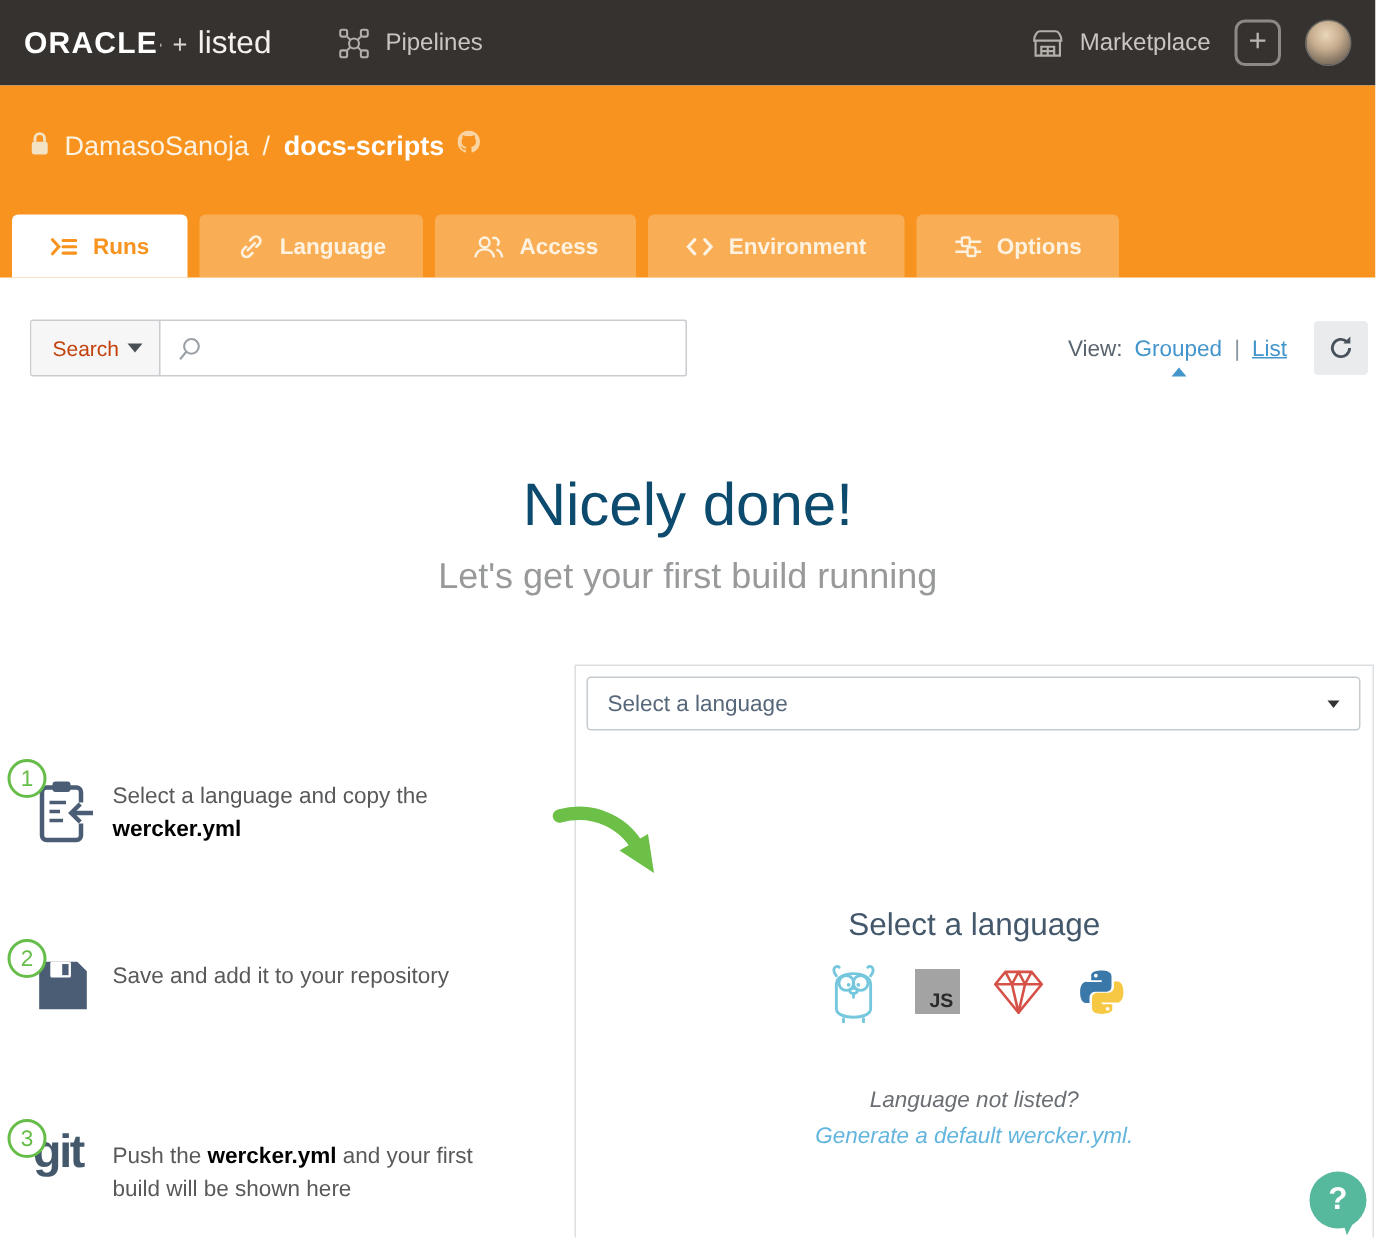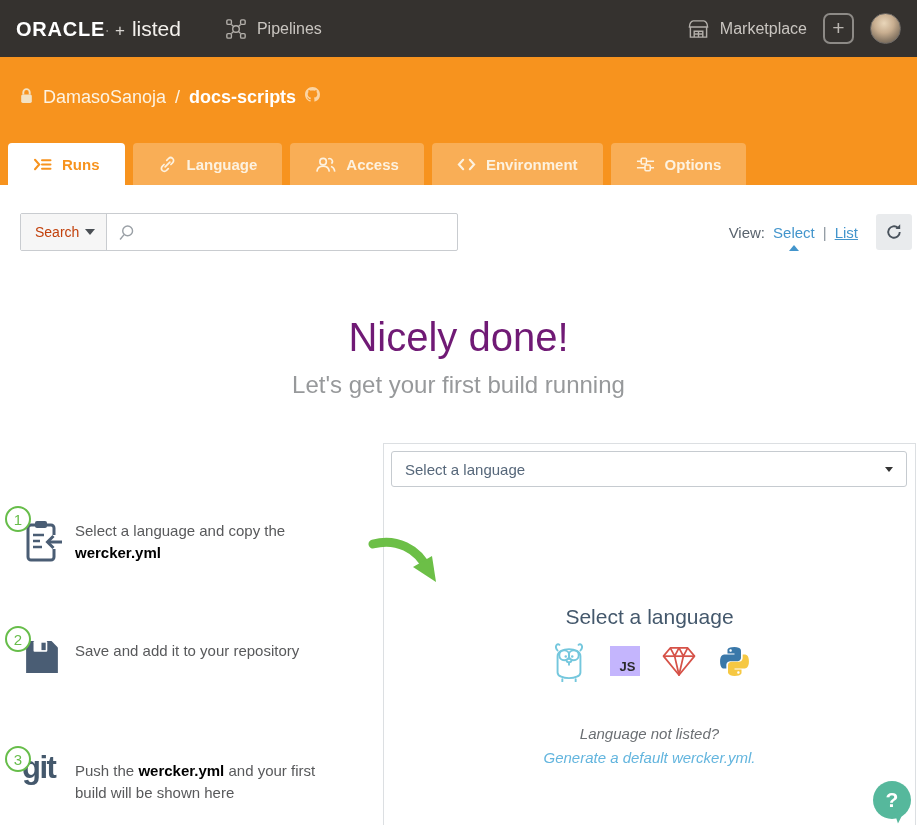--- a/index.html
+++ b/index.html
@@ -49,33 +49,33 @@
   .view-link { color:#4395cc; cursor:pointer; position:relative; }
   .grouped-caret { position:absolute; left:50%; transform:translateX(-50%); bottom:-10px; width:0; height:0;
     border-left:5px solid transparent; border-right:5px solid transparent; border-bottom:6px solid #4395cc; }
   .view-sep { color:#8b959e; }
   .list-link { text-decoration:underline; }
   .refresh-btn { width:36px; height:36px; background:#e9ebed; border-radius:3px; display:flex;
     align-items:center; justify-content:center; cursor:pointer; }
 
   
   .hero { text-align:center; margin-top:64px; }
-  .hero-title { font-size:40px; font-weight:400; color:#701a75; }
+  .hero-title { font-size:40px; font-weight:400; color:#0c4a6e; }
   .hero-sub { font-size:24px; color:#97999b; margin-top:11px; }
 
   
   .panel { position:absolute; left:383px; top:443px; width:533px; height:390px; border:1px solid #dcdfe2; background:#fff; }
   .lang-select { margin:7px 8px 0 7px; height:36px; border:1px solid #c6cbd0; border-radius:3px;
     display:flex; align-items:center; padding:0 13px; color:#56677a; font-size:15px; cursor:pointer; }
   .select-caret { width:0; height:0; border-left:4px solid transparent; border-right:4px solid transparent;
     border-top:5px solid #333; margin-left:auto; }
   .panel-heading { margin-top:118px; text-align:center; font-size:21px; color:#44586c; }
   .lang-icons { margin-top:13px; display:flex; justify-content:center; align-items:center; gap:21px; height:38px; }
   .lang-icon { cursor:pointer; display:flex; align-items:center; }
-  .js-badge { width:30px; height:30px; background:#c4b5fd; display:flex; align-items:flex-end;
+  .js-badge { width:30px; height:30px; background:#a3a3a3; display:flex; align-items:flex-end;
     justify-content:flex-end; padding:2px 4px; font-weight:700; font-size:13px; color:#2a2a2a; }
   .not-listed { margin-top:45px; text-align:center; font-style:italic; font-size:15px; color:#6b6f73; }
   .gen-link { margin-top:7px; text-align:center; font-style:italic; font-size:15px; color:#63b5de; cursor:pointer; }
 
   .green-arrow { position:absolute; left:368px; top:534px; pointer-events:none; }
 
   
   .step { position:absolute; left:0; width:372px; display:flex; }
   .step-1 { top:506px; } .step-2 { top:626px; } .step-3 { top:746px; }
   .step-iconbox { width:75px; height:72px; position:relative; flex-shrink:0; }
@@ -233,21 +233,21 @@
               <path d="M6.4 11.3L2.2 16.4"></path>
             </g>
           </svg>
       </span>
       <input type="text" value="" style="">
     </div>
   </div>
   <div class="view-group">
     <span>View:</span>
     <span class="view-link">
-      <span>Select</span>
+      <span>Grouped</span>
       <span class="grouped-caret"></span>
     </span>
     <span class="view-sep">|</span>
     <span class="view-link list-link">List</span>
   </div>
   <div class="refresh-btn">
     <span style="display:flex;">
       <svg width="18" height="18" viewBox="0 0 20 20">
           <path d="M16.4 10a6.4 6.4 0 11-2.1-4.75" fill="none" stroke="#49525c" stroke-width="2.1"></path>
           <path d="M16.9 1.5v5.2h-5.2z" fill="#49525c"></path>

